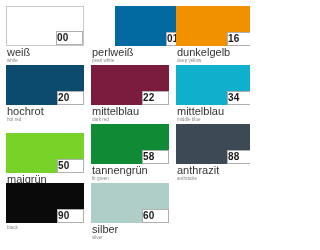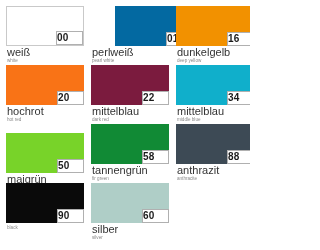--- a/index.html
+++ b/index.html
@@ -113,21 +113,21 @@
     <div class="swatch-cell">
       <div class="chip" style="background: rgb(242, 145, 0);">
         <div class="code-badge">16</div>
       </div>
       <div class="labels">
         <span class="name-de">dunkelgelb</span>
         <span class="name-en">deep yellow</span>
       </div>
     </div>
     <div class="swatch-cell">
-      <div class="chip" style="background: #f97316;">
+      <div class="chip" style="background: #0c4a6e;">
         <div class="code-badge">20</div>
       </div>
       <div class="labels">
         <span class="name-de">hochrot</span>
         <span class="name-en">hot red</span>
       </div>
     </div>
     <div class="swatch-cell">
       <div class="chip" style="background: rgb(123, 27, 62);">
         <div class="code-badge">22</div>

